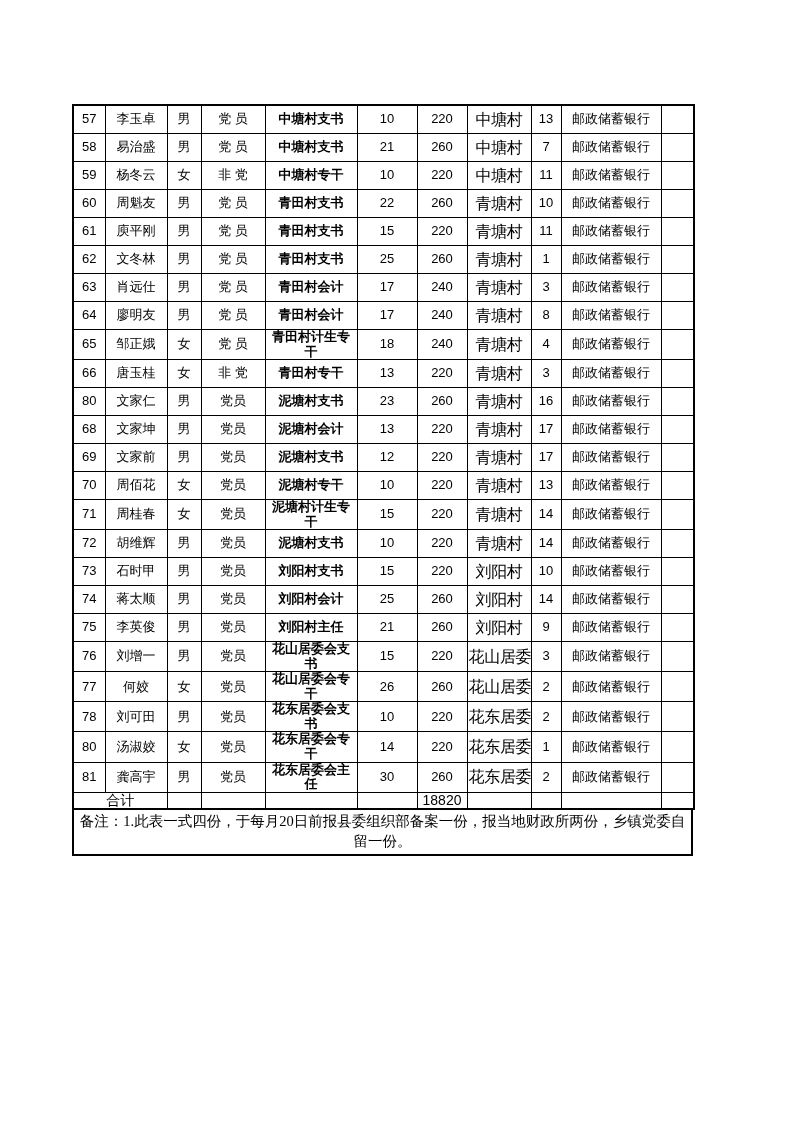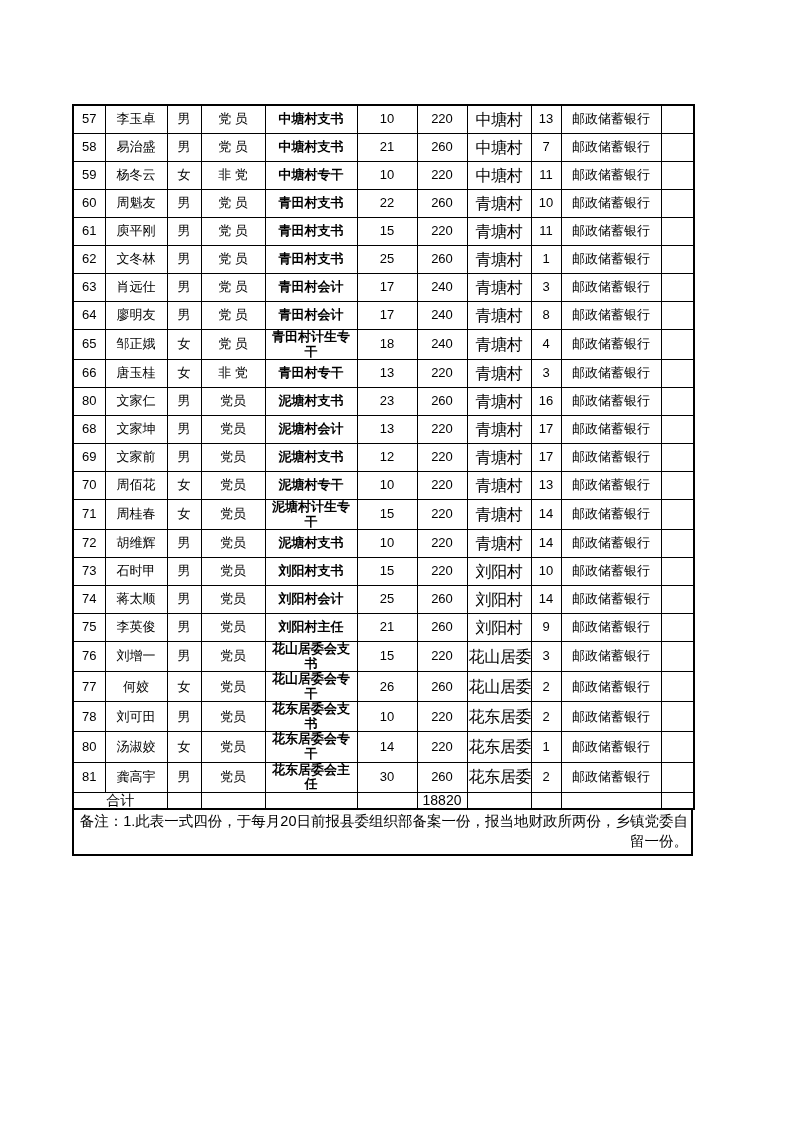--- a/index.html
+++ b/index.html
@@ -49,24 +49,24 @@
   }
   tr.total-row td {
     height: 14px;
     font-size: 14px;
   }
   .note-box {
     width: 611px;
     border: 2px solid #000;
     margin-top: -2px;
     padding: 1px 3px 3px 3px;
-    font-family: Liberation Sans, sans-serif;
+    font-family: Liberation Serif, serif;
     font-size: 14.5px;
     line-height: 1.38;
-    text-align: right;
+    text-align: center;
     word-break: break-all;
   }
 </style>
 </head>
 <body>
 
 <div class="sheet">
   <table class="roster">
     <colgroup>
       <col style="width:32px">

